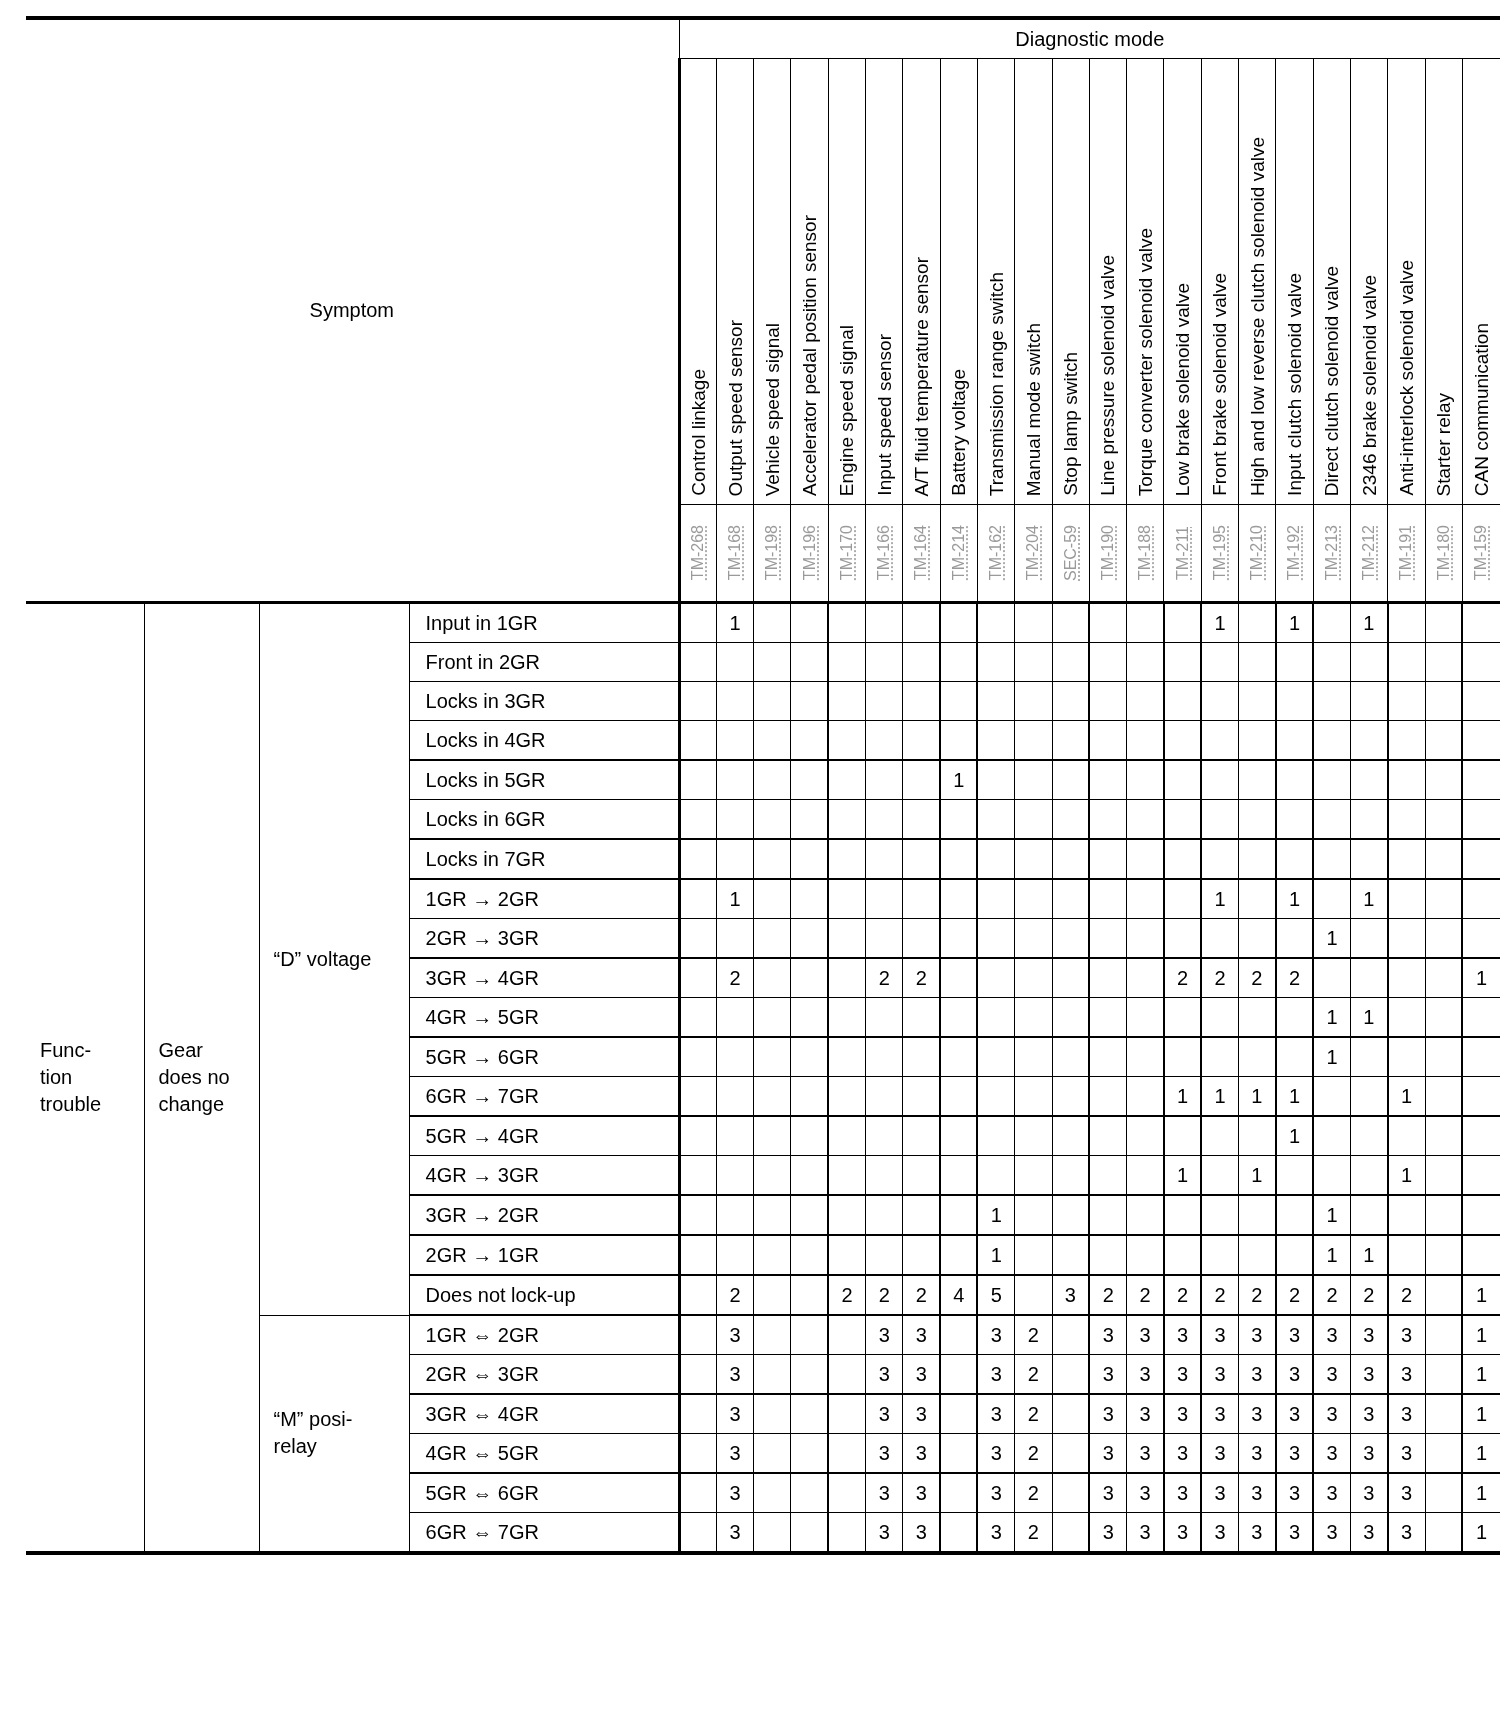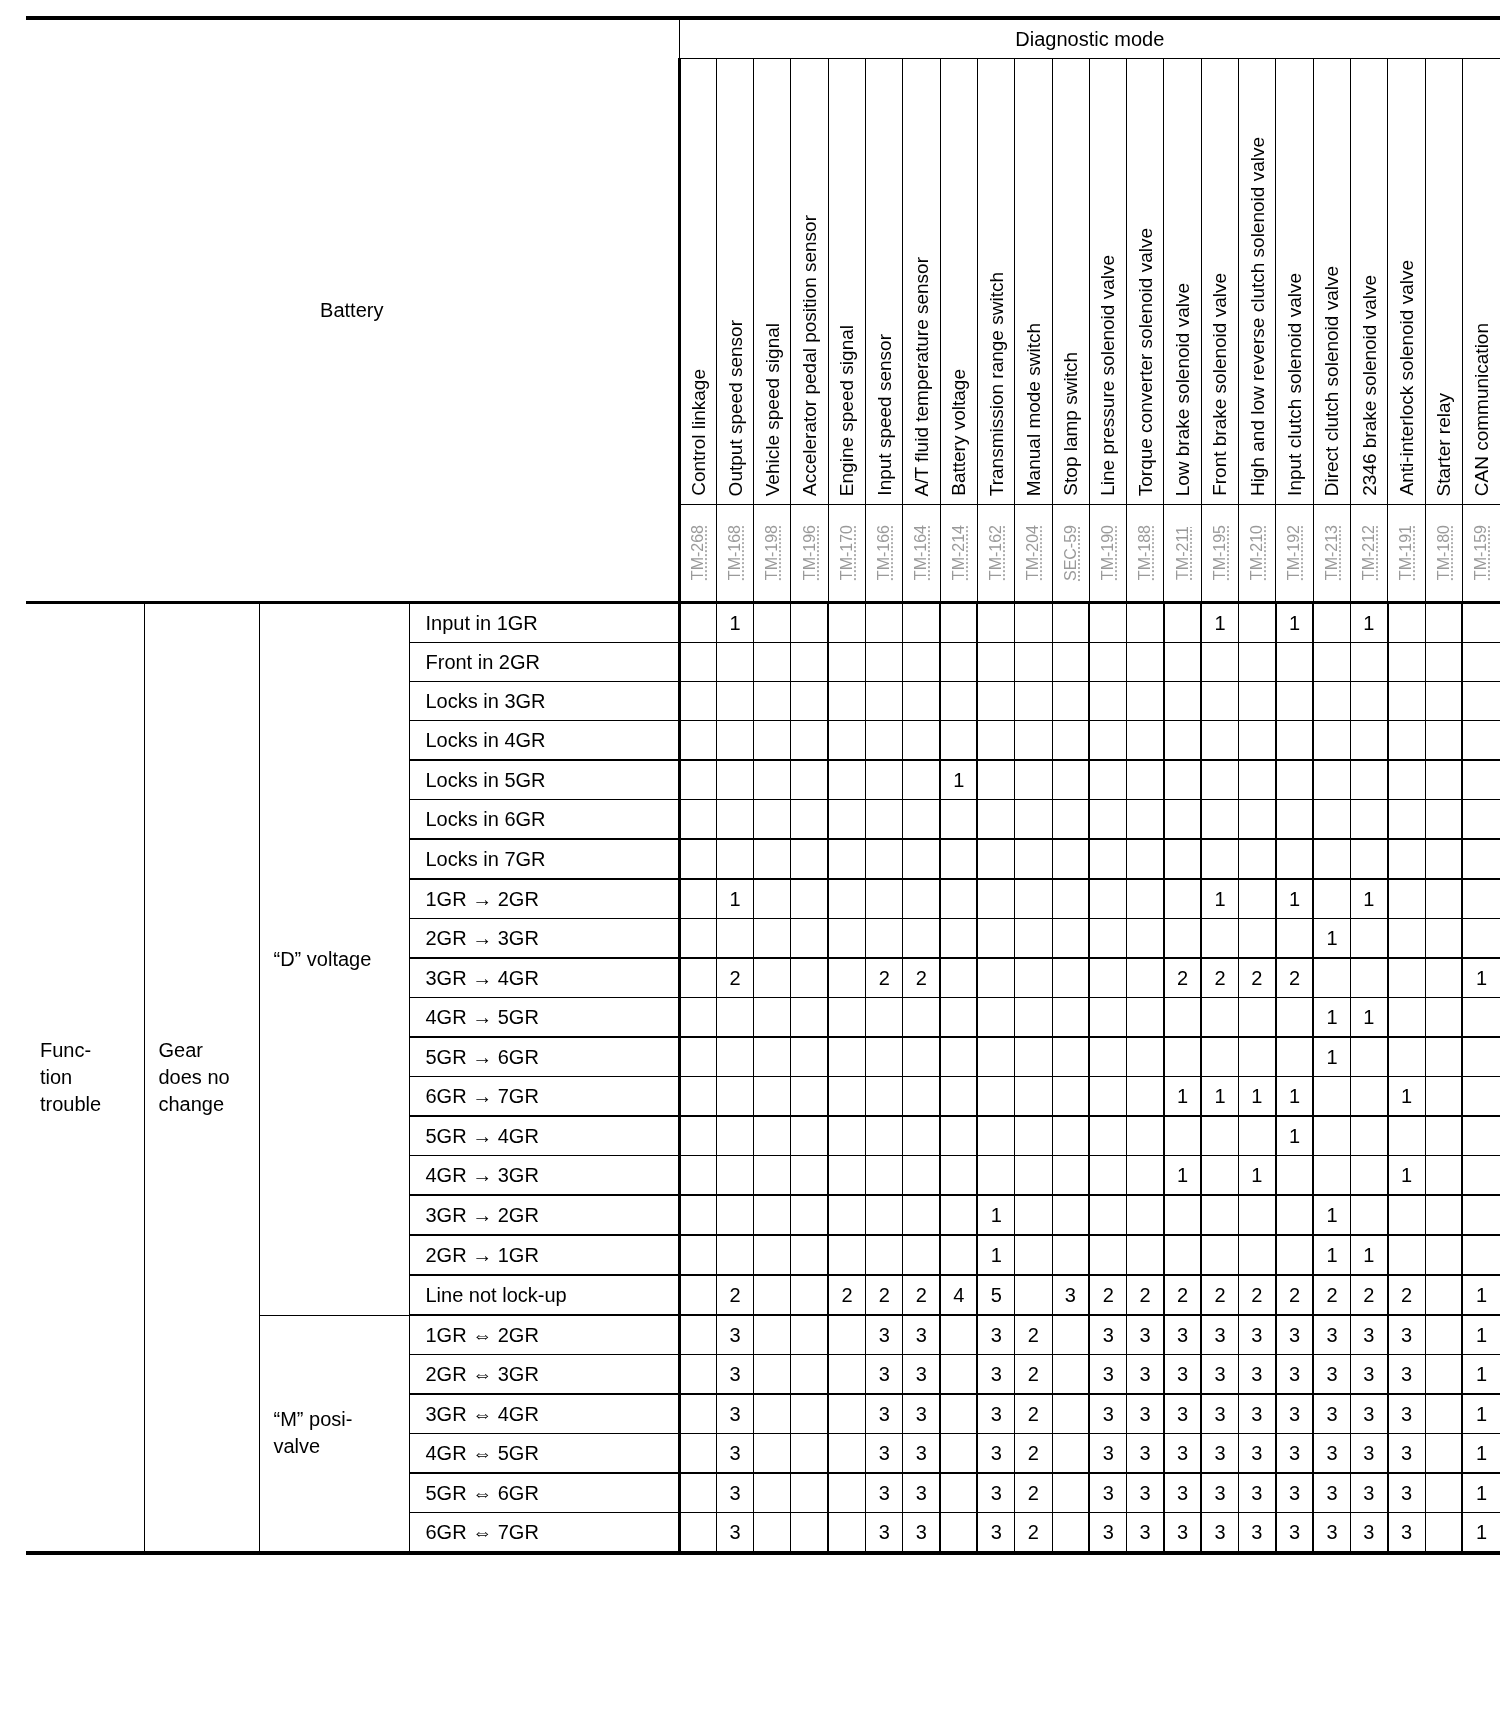--- a/index.html
+++ b/index.html
@@ -46,21 +46,21 @@
 <table class="diag">
   <colgroup>
     <col style="width:118px">
       <col style="width:115px">
       <col style="width:150px">
       <col style="width:270px">
     <col span="22" style="width:37.3px">
   </colgroup>
   <thead>
     <tr id="hdr1">
-      <th class="symptom-head top-rule noleft" colspan="4" rowspan="3">Battery</th>
+      <th class="symptom-head top-rule noleft" colspan="4" rowspan="3">Symptom</th>
       <th class="diag-head top-rule noright" colspan="22">Diagnostic mode</th>
     </tr>
     <tr id="hdr-names">
         <th class="col-head thick-left">
           <span class="vtext">Control linkage</span>
         </th>
         <th class="col-head">
           <span class="vtext">Output speed sensor</span>
         </th>
         <th class="col-head">
@@ -620,21 +620,21 @@
         <td class="cell" style="border-left: 2px solid rgb(0, 0, 0); border-top: 2px solid rgb(0, 0, 0);"></td>
         <td class="cell" style="border-top: 2px solid rgb(0, 0, 0);"></td>
         <td class="cell" style="border-left: 2px solid rgb(0, 0, 0); border-top: 2px solid rgb(0, 0, 0);"></td>
         <td class="cell" style="border-left: 2px solid rgb(0, 0, 0); border-top: 2px solid rgb(0, 0, 0);">1</td>
         <td class="cell" style="border-top: 2px solid rgb(0, 0, 0);">1</td>
         <td class="cell" style="border-left: 2px solid rgb(0, 0, 0); border-top: 2px solid rgb(0, 0, 0);"></td>
         <td class="cell" style="border-top: 2px solid rgb(0, 0, 0);"></td>
         <td class="cell noright" style="border-left: 2px solid rgb(0, 0, 0); border-top: 2px solid rgb(0, 0, 0);"></td>
       </tr>
       <tr>
-        <td class="row-label " style="border-top: 2px solid rgb(0, 0, 0);">Line not lock-up</td>
+        <td class="row-label " style="border-top: 2px solid rgb(0, 0, 0);">Does not lock-up</td>
         <td class="cell thick-left" style="border-top: 2px solid rgb(0, 0, 0);"></td>
         <td class="cell" style="border-top: 2px solid rgb(0, 0, 0);">2</td>
         <td class="cell" style="border-top: 2px solid rgb(0, 0, 0);"></td>
         <td class="cell" style="border-top: 2px solid rgb(0, 0, 0);"></td>
         <td class="cell" style="border-left: 2px solid rgb(0, 0, 0); border-top: 2px solid rgb(0, 0, 0);">2</td>
         <td class="cell" style="border-top: 2px solid rgb(0, 0, 0);">2</td>
         <td class="cell" style="border-top: 2px solid rgb(0, 0, 0);">2</td>
         <td class="cell" style="border-left: 2px solid rgb(0, 0, 0); border-top: 2px solid rgb(0, 0, 0);">4</td>
         <td class="cell" style="border-left: 2px solid rgb(0, 0, 0); border-top: 2px solid rgb(0, 0, 0);">5</td>
         <td class="cell" style="border-top: 2px solid rgb(0, 0, 0);"></td>
@@ -646,21 +646,21 @@
         <td class="cell" style="border-top: 2px solid rgb(0, 0, 0);">2</td>
         <td class="cell" style="border-left: 2px solid rgb(0, 0, 0); border-top: 2px solid rgb(0, 0, 0);">2</td>
         <td class="cell" style="border-left: 2px solid rgb(0, 0, 0); border-top: 2px solid rgb(0, 0, 0);">2</td>
         <td class="cell" style="border-top: 2px solid rgb(0, 0, 0);">2</td>
         <td class="cell" style="border-left: 2px solid rgb(0, 0, 0); border-top: 2px solid rgb(0, 0, 0);">2</td>
         <td class="cell" style="border-top: 2px solid rgb(0, 0, 0);"></td>
         <td class="cell noright" style="border-left: 2px solid rgb(0, 0, 0); border-top: 2px solid rgb(0, 0, 0);">1</td>
       </tr>
       <tr>
         <td class="grp bottom-rule" rowspan="6" style="white-space: pre-line;">“M” posi-
-valve</td>
+relay</td>
         <td class="row-label " style="border-top: 2px solid rgb(0, 0, 0);">1GR ⇔ 2GR</td>
         <td class="cell thick-left" style="border-top: 2px solid rgb(0, 0, 0);"></td>
         <td class="cell" style="border-top: 2px solid rgb(0, 0, 0);">3</td>
         <td class="cell" style="border-top: 2px solid rgb(0, 0, 0);"></td>
         <td class="cell" style="border-top: 2px solid rgb(0, 0, 0);"></td>
         <td class="cell" style="border-left: 2px solid rgb(0, 0, 0); border-top: 2px solid rgb(0, 0, 0);"></td>
         <td class="cell" style="border-top: 2px solid rgb(0, 0, 0);">3</td>
         <td class="cell" style="border-top: 2px solid rgb(0, 0, 0);">3</td>
         <td class="cell" style="border-left: 2px solid rgb(0, 0, 0); border-top: 2px solid rgb(0, 0, 0);"></td>
         <td class="cell" style="border-left: 2px solid rgb(0, 0, 0); border-top: 2px solid rgb(0, 0, 0);">3</td>

